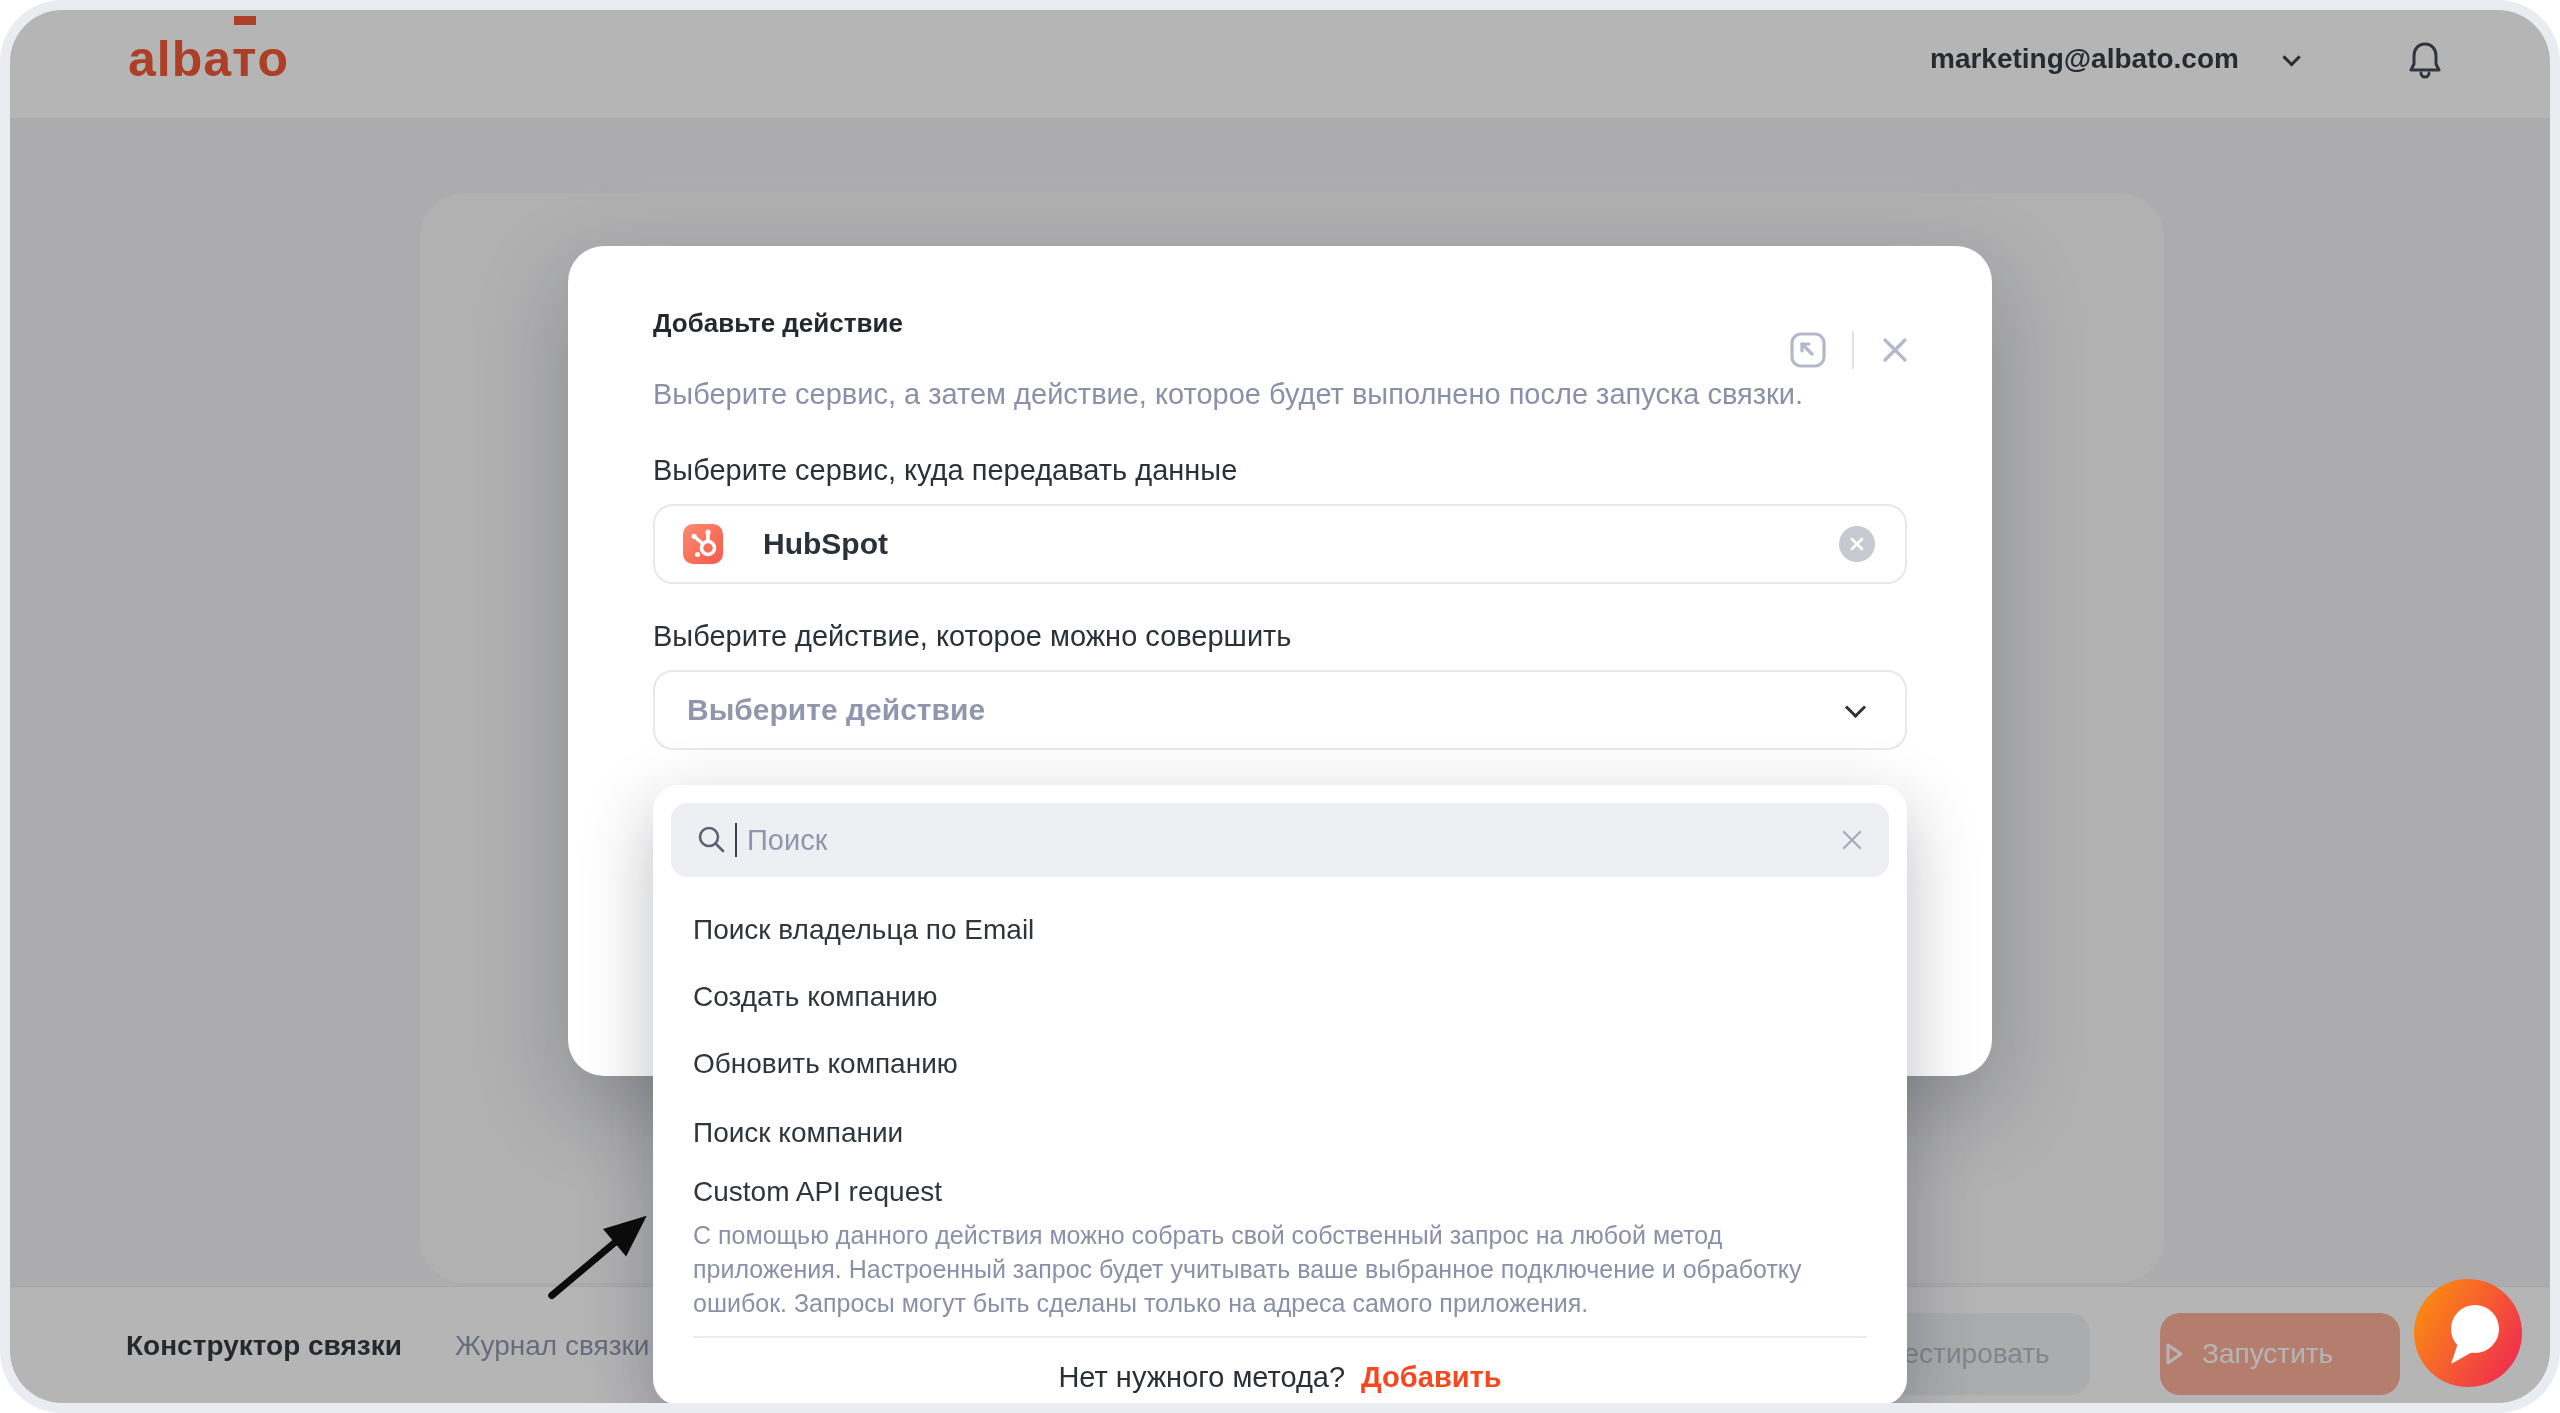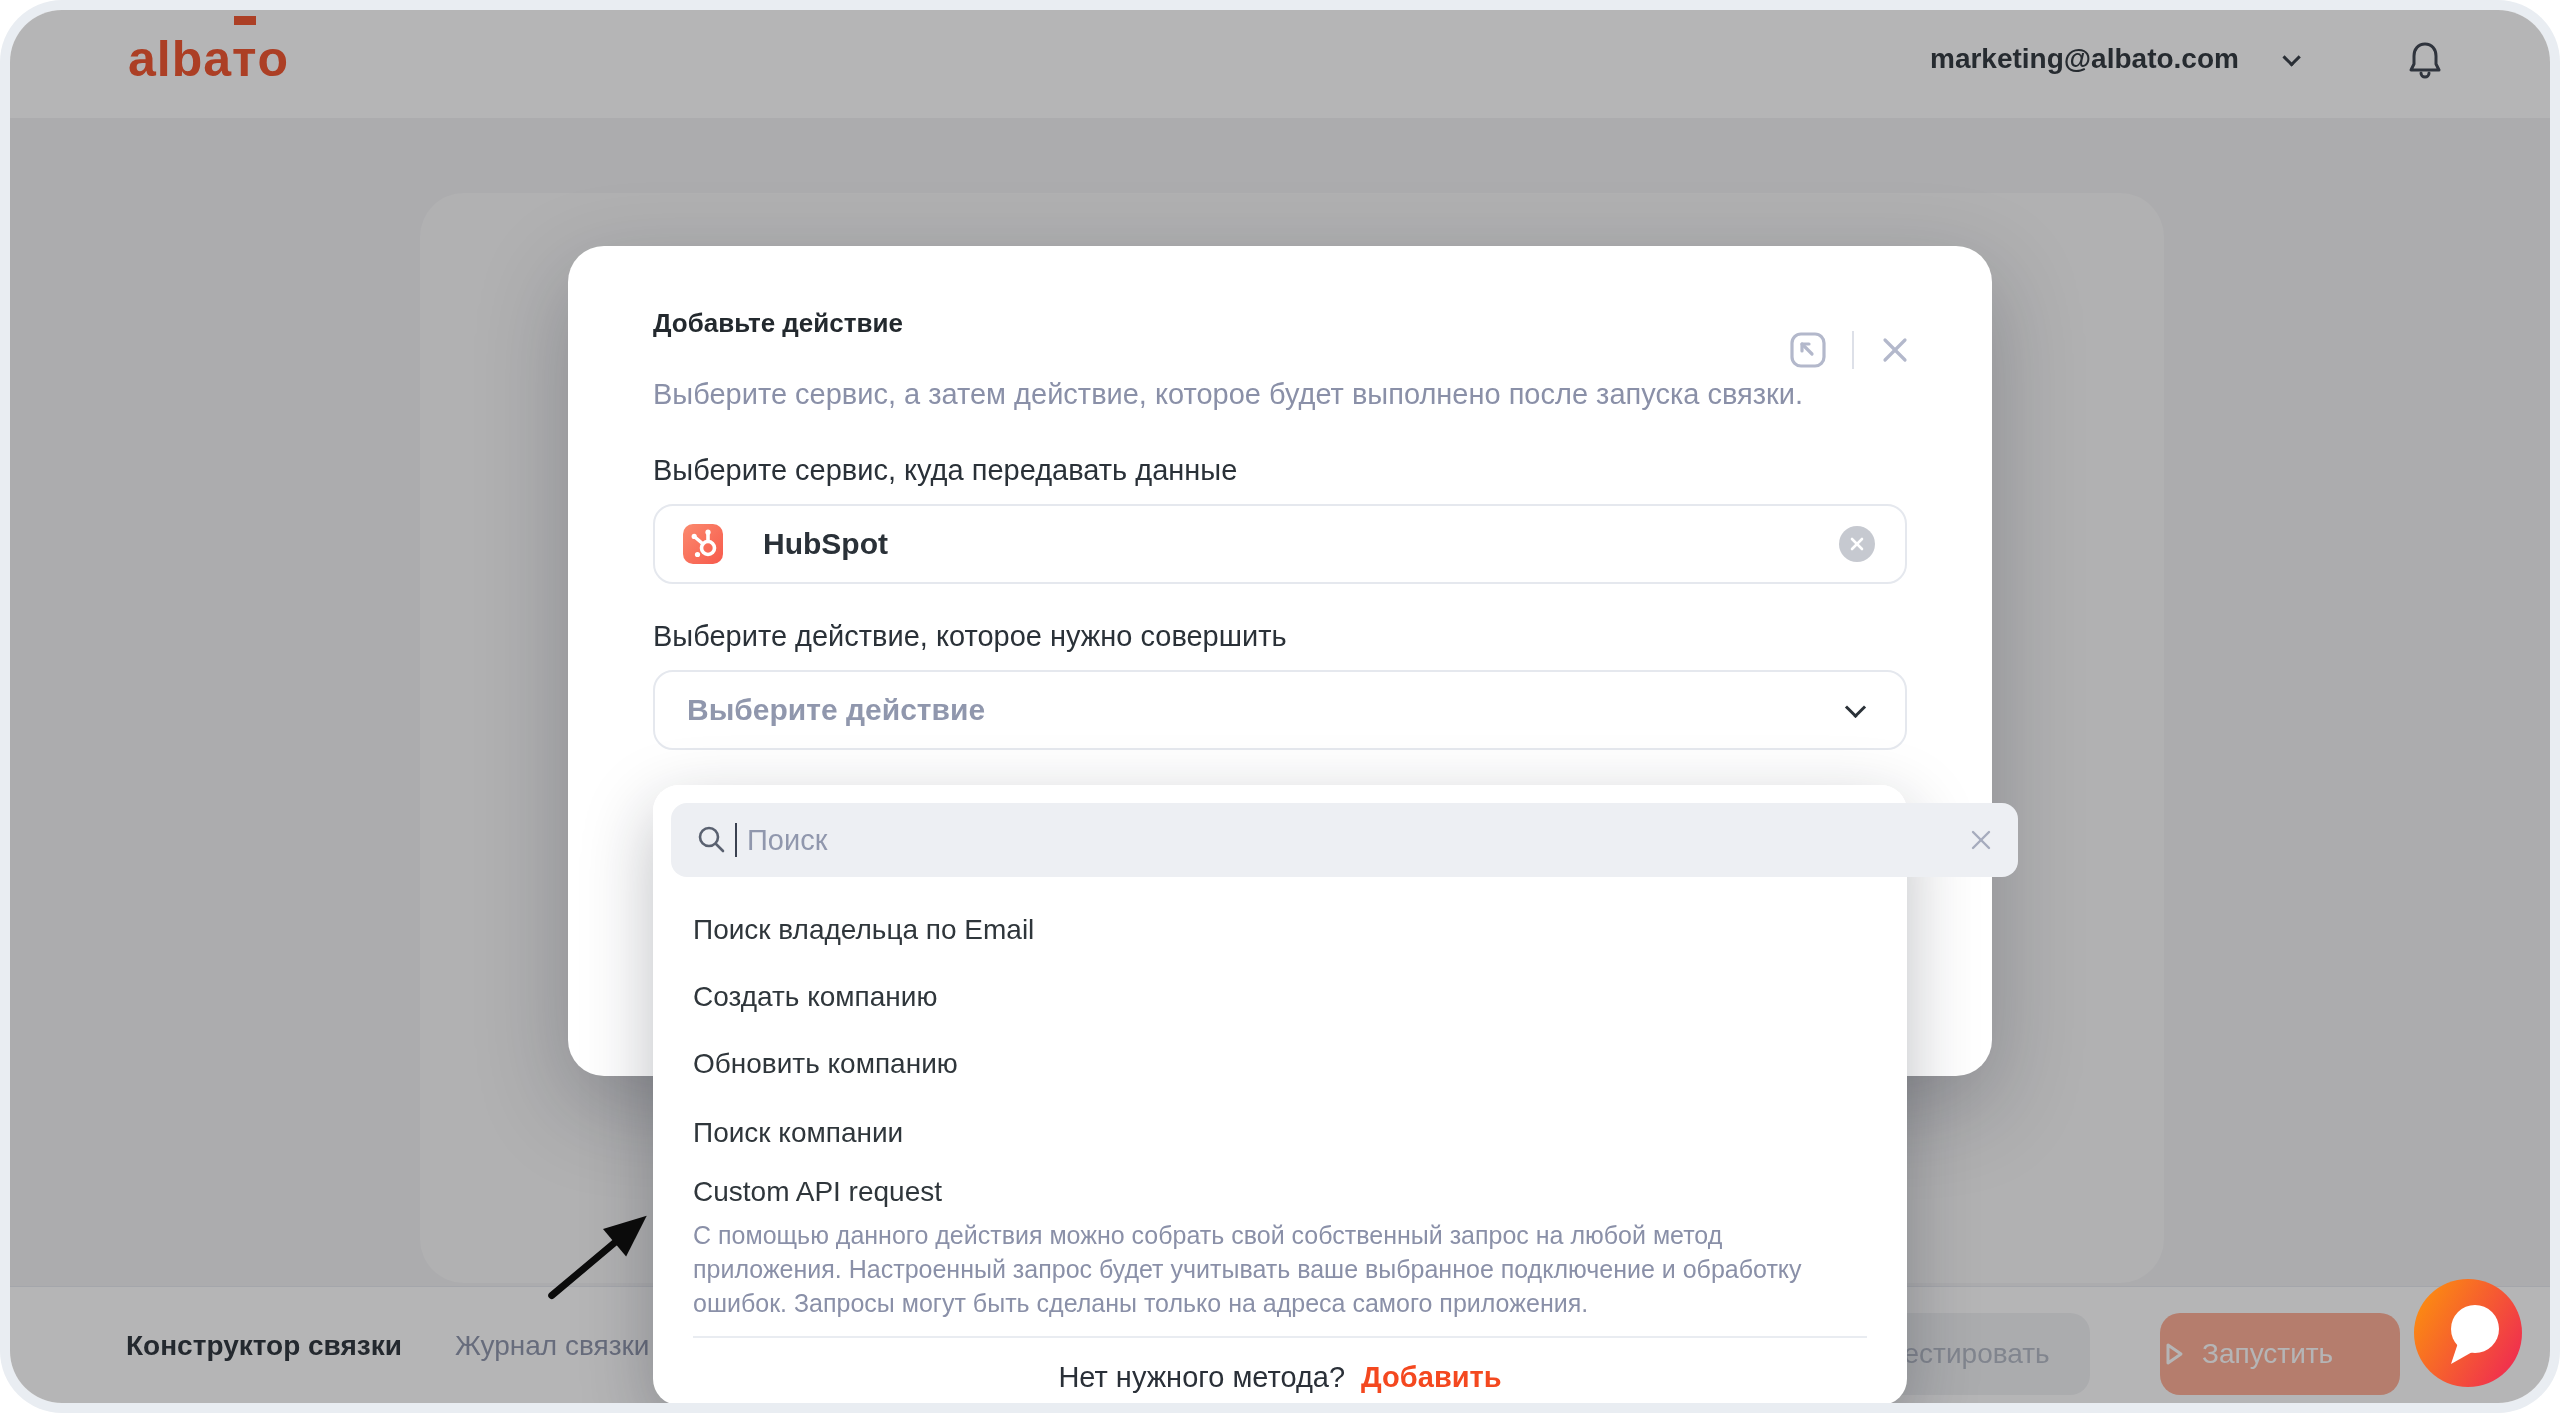--- a/index.html
+++ b/index.html
@@ -46,21 +46,21 @@
   .sel2{top:424px;}
   .hub-tile{position:absolute;left:28px;top:18px;width:40px;height:40px;border-radius:10px;background:linear-gradient(135deg,#FB8A6E,#F75A4C);}
   .sel-text{position:absolute;left:108px;top:0;height:76px;display:flex;align-items:center;font-size:30px;color:#2A3138;}
   .sel-ph{color:#9097AD;}
   .clear-круг{position:absolute;right:30px;top:20px;width:36px;height:36px;border-radius:50%;background:#C6C9D0;display:flex;align-items:center;justify-content:center;}
   .sel-chev{position:absolute;right:42px;top:28px;width:15px;height:15px;border-right:3.5px solid #2A3138;border-bottom:3.5px solid #2A3138;transform:rotate(45deg);}
 
   
   .panel{position:absolute;left:653px;top:785px;width:1254px;height:620px;background:#ffffff;border-radius:26px;box-shadow:0 24px 70px rgba(20,24,40,0.28);z-index:60;}
   .searchwrap{position:absolute;left:0;top:0;width:1254px;height:96px;background:#ffffff;border-radius:26px 26px 0 0;z-index:2;}
-  .searchbox{position:absolute;left:18px;top:18px;width:1347px;height:74px;border-radius:16px;background:#EDEFF3;}
+  .searchbox{position:absolute;left:18px;top:18px;width:1218px;height:74px;border-radius:16px;background:#EDEFF3;}
   .caret{position:absolute;left:64px;top:20px;width:2px;height:34px;background:#3A4150;}
   .search-ph{position:absolute;left:76px;top:0;height:74px;display:flex;align-items:center;font-size:29px;color:#9097AD;}
   .mag{position:absolute;left:24px;top:20px;}
   .search-x{position:absolute;right:24px;top:24px;}
   .opt{position:absolute;left:40px;font-size:28px;color:#2F363B;z-index:1;cursor:pointer;}
   .opt0{top:63px;}
   .opt1{top:129px;}
   .opt2{top:196px;}
   .opt3{top:263px;}
   .opt4{top:332px;}
@@ -149,21 +149,21 @@
       </div>
       <div class="sel-text">HubSpot</div>
       <div class="clear-круг">
         <svg width="16" height="16" viewBox="0 0 16 16">
                 <line x1="3" y1="3" x2="13" y2="13" stroke="#fff" stroke-width="2.6" stroke-linecap="round"></line>
                 <line x1="13" y1="3" x2="3" y2="13" stroke="#fff" stroke-width="2.6" stroke-linecap="round"></line>
               </svg>
       </div>
     </div>
 
-    <div class="m-label2">Выберите действие, которое нужно совершить</div>
+    <div class="m-label2">Выберите действие, которое можно совершить</div>
     <div class="select sel2">
       <div class="sel-text sel-ph" style="left:32px;">Выберите действие</div>
       <div class="sel-chev"></div>
     </div>
   </div>
 
   <div class="panel">
     <div class="opt opt0">Поиск продукта</div>
     <div class="searchwrap">
       <div class="searchbox">

